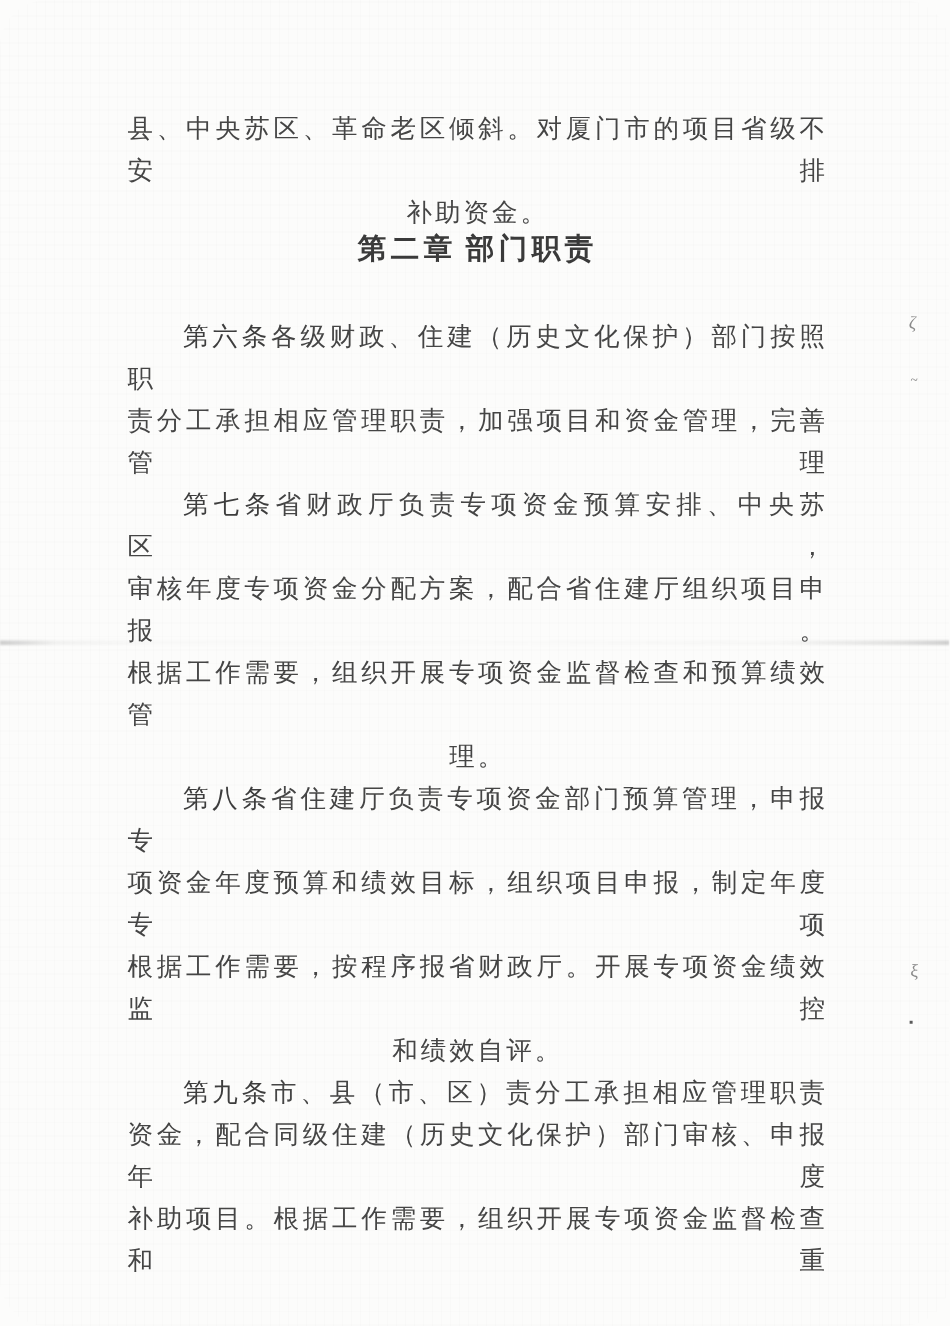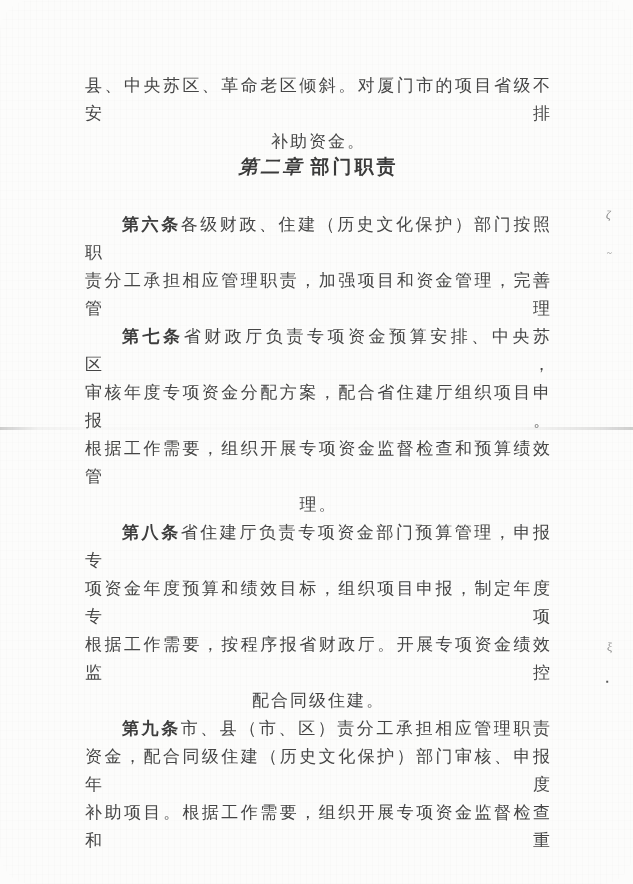--- a/index.html
+++ b/index.html
@@ -27,36 +27,36 @@
     text-align: center;
   }
   .j {
     white-space: normal;
     text-align: justify;
     text-align-last: justify;
     text-justify: inter-character;
   }
   .first { text-indent: 37px; }
   .lbl {
-    font-weight: bold;
+    font-weight: normal;
     font-family: "Liberation Sans", "DejaVu Sans", sans-serif;
     color: #3d3d3d;
   }
   .intro { top: 72px; }
   .heading {
     top: 153px;
     text-align: center;
     font-size: 19px;
     font-weight: bold;
     line-height: 28px;
     letter-spacing: 3px;
     color: #3a3a3a;
     font-family: "Liberation Sans", "DejaVu Sans", sans-serif;
   }
-  .heading .num { margin-right: 6px; font-style: italic; }
+  .heading .num { margin-right: 6px; }
   .articles { top: 211px; }
 
   
   .crease {
     position: absolute; left: 0; top: 427px; width: 633px; height: 3px;
     background: linear-gradient(90deg,
       rgba(105,105,105,0.32) 0%, rgba(150,150,150,0.10) 6%,
       rgba(150,150,150,0.03) 16%, rgba(150,150,150,0.02) 50%,
       rgba(150,150,150,0.05) 82%, rgba(115,115,115,0.20) 95%,
       rgba(100,100,100,0.30) 100%);
@@ -93,21 +93,21 @@
       <div class="line j first"><span class="lbl">第七条</span><span>省财政厅负责专项资金预算安排、中央苏区，</span></div>
       <div class="line j">审核年度专项资金分配方案，配合省住建厅组织项目申报。</div>
       <div class="line j">根据工作需要，组织开展专项资金监督检查和预算绩效管</div>
       <div class="line">理。</div>
     </div>
 
     <div>
       <div class="line j first"><span class="lbl">第八条</span><span>省住建厅负责专项资金部门预算管理，申报专</span></div>
       <div class="line j">项资金年度预算和绩效目标，组织项目申报，制定年度专项</div>
       <div class="line j">根据工作需要，按程序报省财政厅。开展专项资金绩效监控</div>
-      <div class="line">配合同级住建。</div>
+      <div class="line">和绩效自评。</div>
     </div>
 
     <div>
       <div class="line j first"><span class="lbl">第九条</span><span>市、县（市、区）责分工承担相应管理职责</span></div>
       <div class="line j">资金，配合同级住建（历史文化保护）部门审核、申报年度</div>
       <div class="line j">补助项目。根据工作需要，组织开展专项资金监督检查和重</div>
 
     </div>
 
   </div>

